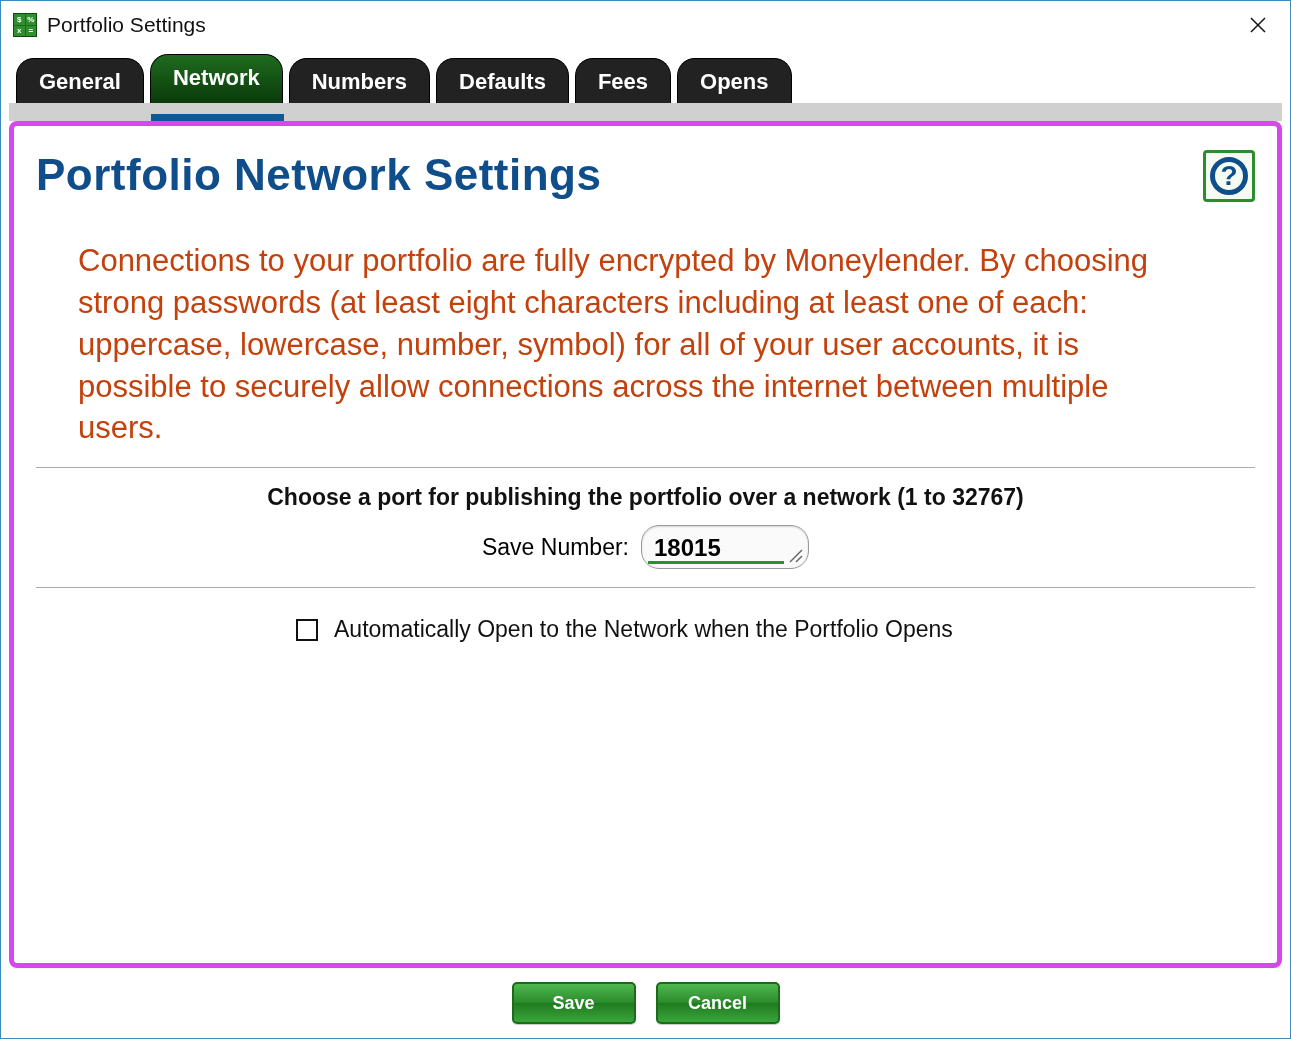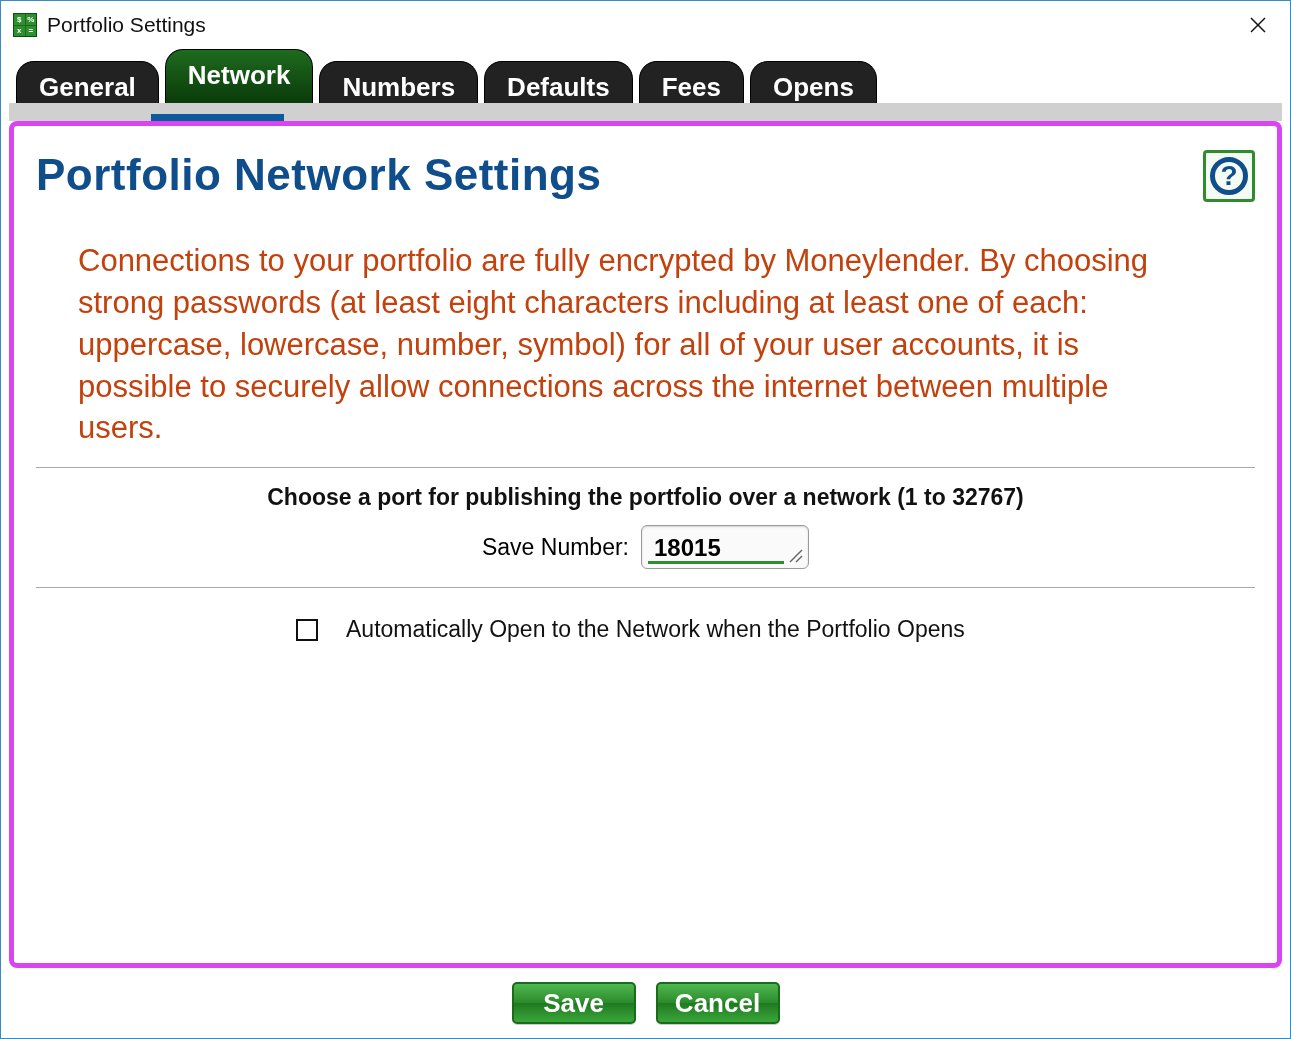--- a/index.html
+++ b/index.html
@@ -51,22 +51,22 @@
       padding-left: 15px;
       gap: 6px;
       height: 54px;
       position: relative;
       z-index: 2;
     }
     .tab {
       background: #222;
       color: #fff;
       font-weight: bold;
-      font-size: 26px;
-      padding: 10px 22px 0 22px;
+      font-size: 22px;
+      padding: 10px 22px 8px 22px;
       border-radius: 18px 18px 0 0;
       cursor: pointer;
       border: 1px solid #000;
       border-bottom: none;
     }
     .tab.active {
       background: linear-gradient(#1f6b1f, #0a3a0a);
       padding-bottom: 12px;
     }
     .tab-strip-underlay {
@@ -156,21 +156,21 @@
       align-items: center;
       justify-content: center;
       gap: 12px;
       margin-bottom: 18px;
     }
     .port-label {
       font-size: 23px;
     }
     .port-input-wrap {
       border: 1px solid #9a9a9a;
-      border-radius: 6px;
+      border-radius: 18px;
       padding: 4px 6px 2px 6px;
       background: #fafafa;
       box-shadow: inset 0 1px 2px rgba(0,0,0,0.15);
       position: relative;
       width: 168px;
       height: 44px;
       display:flex; align-items:center;
     }
     .port-input {
       border: none;
@@ -206,41 +206,40 @@
     .check-box {
       width: 22px;
       height: 22px;
       border: 2px solid #111;
       background: #fff;
       flex-shrink: 0;
     }
     .check-label {
       font-size: 23px;
       color: #111;
-      margin-left: 12px;
     }
     .footer {
       position: absolute;
       left: 0; right: 0; bottom: 0;
       height: 70px;
       display: flex;
       align-items: center;
       justify-content: center;
       gap: 20px;
       background: #fff;
     }
     .btn {
       min-width: 124px;
       height: 42px;
       border: 2px solid #1a6b1a;
       border-radius: 5px;
       background: linear-gradient(#4fb84f, #2a8a2a 50%, #1f7a1f 51%, #3aa63a);
       color: #fff;
       font-weight: 800;
-      font-size: 26px;
+      font-size: 18px;
       cursor: pointer;
       box-shadow: 0 1px 0 rgba(0,0,0,0.2);
       font-family: inherit;
     }
   </style>
 </head>
 <body>
 
 <div class="titlebar">
   <div class="app-icon">

